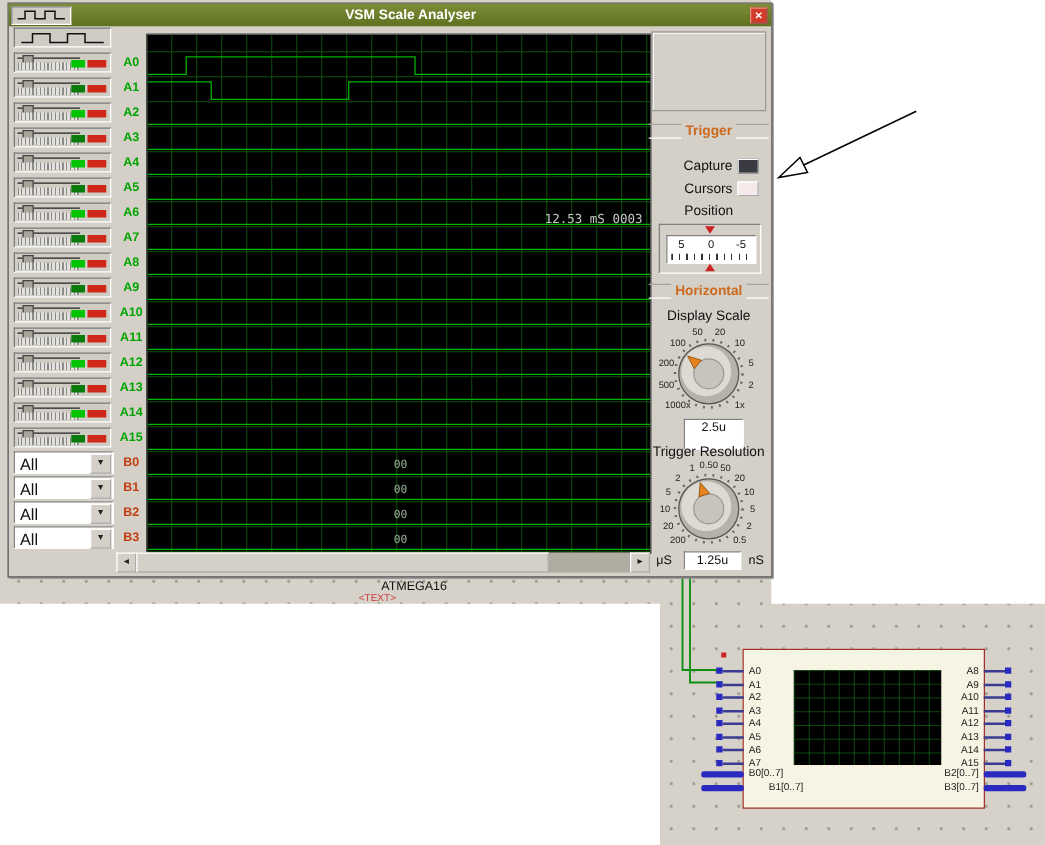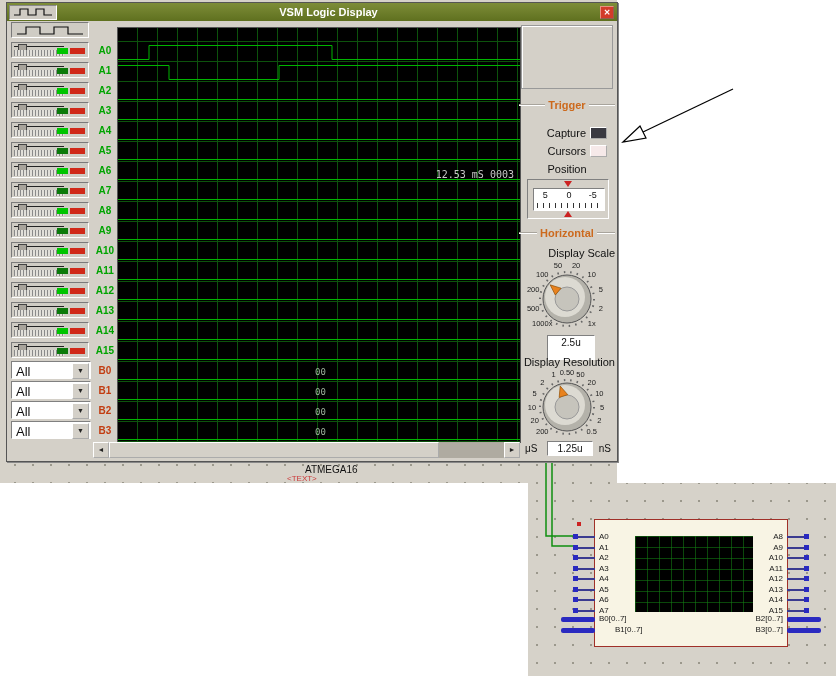--- a/index.html
+++ b/index.html
@@ -75,40 +75,40 @@
     background-size:20px 20px;background-position:19px 0,0 13px;}
   .display svg{position:absolute;left:0;top:0;}
   .trace{stroke:#00b400;stroke-width:1;fill:none;}
   .bus-val{font:9px "DejaVu Sans Mono",monospace;fill:#9ab09a;}
   .readout{font:10px "DejaVu Sans Mono",monospace;fill:#c8c8c8;}
 
   
   .right-panel{position:absolute;left:512px;top:0;width:96px;height:440px;}
   .panel-box{position:absolute;left:2px;top:4px;width:90px;height:62px;
     border:1px solid #999;box-shadow:inset 1px 1px 0 #fff;}
-  .section-header{position:absolute;left:0;width:96px;display:flex;align-items:center;gap:3px;
+  .section-header{position:absolute;left:0;width:96px;display:flex;gap:3px;
     color:#cc6a1e;font-size:11px;font-weight:bold;}
   .section-header::before,.section-header::after{content:"";flex:1;border-top:1px solid #a8a49c;border-bottom:1px solid #fff;}
   .btn-row{position:absolute;left:0;width:88px;display:flex;justify-content:flex-end;align-items:center;gap:4px;}
   .btn-label{font-size:11px;color:#111;}
   .mini-btn{width:17px;height:12px;border:1px outset #fff;padding:0;}
   .mini-btn.dark{background:#3a3a42;}
   .mini-btn.light{background:#f6e9e9;}
   .pos-label{position:absolute;left:0;top:142px;width:96px;text-align:center;font-size:11px;color:#111;}
   .pos-slider{position:absolute;left:8px;top:158px;width:82px;height:40px;background:#d4d0c8;
     border:1px solid;border-color:#808080 #fff #fff #808080;box-sizing:border-box;}
   .pos-scale{position:absolute;left:5px;top:8px;width:70px;height:21px;background:#fff;
     border:1px solid;border-color:#808080 #fff #fff #808080;}
   .pos-scale::after{content:"";position:absolute;left:3px;right:3px;bottom:2px;height:5px;
     background:repeating-linear-gradient(90deg,#333 0 1px,transparent 1px 6px);}
   .pos-num{position:absolute;top:1px;transform:translateX(-50%);font-size:9px;color:#111;}
   .tri{position:absolute;left:50%;width:0;height:0;margin-left:-4px;border-left:4px solid transparent;border-right:4px solid transparent;}
   .tri.down{top:1px;border-top:6px solid #cc2222;}
   .tri.up{bottom:1px;border-bottom:6px solid #cc2222;}
-  .dial-title{position:absolute;left:0;width:96px;text-align:right;font-size:11px;color:#111;}
+  .dial-title{position:absolute;left:0;width:96px;text-align:center;font-size:11px;color:#111;}
   .knob-widget{position:absolute;left:2px;width:92px;height:76px;}
   .knob-label{font:7.5px "Liberation Sans",sans-serif;fill:#222;}
   .value-box{position:absolute;background:#fff;border:1px solid;border-color:#808080 #fff #fff #808080;
     font-size:10px;color:#111;text-align:center;line-height:14px;box-sizing:border-box;}
   .unit{position:absolute;font-size:10px;color:#111;}
 
   
   .scrollbar{position:absolute;left:86px;top:421px;width:427px;height:16px;display:flex;}
   .sb-btn{width:16px;height:16px;background:#d4d0c8;border:1px outset #fff;padding:0;
     font-size:7px;color:#222;line-height:12px;text-align:center;}
@@ -197,21 +197,21 @@
       <div class="bus-bar" style="right: -34px; top: 108px;"></div>
     </div>
 
   <div class="window">
     <div class="titlebar">
       <span class="title-icon-box">
         <svg width="40" height="10" viewBox="0 0 40 10">
             <polyline points="1,8 7,8 7,2 15,2 15,8 23,8 23,2 31,2 31,8 39,8" fill="none" stroke="#111" stroke-width="1.2"></polyline>
           </svg>
       </span>
-      <span class="title-text">VSM Logic Display</span>
+      <span class="title-text">VSM Scale Analyser</span>
       <button class="close-btn"><span>✕</span></button>
     </div>
     <div class="win-body">
 
       <div id="trigger-widgets">
           <div class="slider-widget pulse">
             <svg width="72" height="13" viewBox="0 0 72 13">
               <polyline points="3,10 12,10 12,3 26,3 26,10 40,10 40,3 54,3 54,10 69,10" fill="none" stroke="#111" stroke-width="1.2"></polyline>
             </svg>
           </div>
@@ -443,21 +443,21 @@
               <text x="21.25126265847084" y="15.751262658470836" text-anchor="middle" class="knob-label">100</text>
               <text x="36.94133342141177" y="6.6925960798826125" text-anchor="middle" class="knob-label">50</text>
               <text x="55.05866657858823" y="6.6925960798826125" text-anchor="middle" class="knob-label">20</text>
               <text x="70.74873734152916" y="15.75126265847084" text-anchor="middle" class="knob-label">10</text>
               <text x="79.8074039201174" y="31.441333421411773" text-anchor="middle" class="knob-label">5</text>
               <text x="79.8074039201174" y="49.55866657858823" text-anchor="middle" class="knob-label">2</text>
               <text x="70.74873734152916" y="65.24873734152916" text-anchor="middle" class="knob-label">1x</text>
             </svg></div>
         <div class="value-box" style="left:28px;top:314px;width:48px;height:25px">2.5u</div>
 
-        <div class="dial-title" style="top:335px">Display Resolution</div>
+        <div class="dial-title" style="top:335px">Trigger Resolution</div>
         <div class="knob-widget" id="knob2" style="top:348px"><svg width="92" height="76">
               <circle cx="46" cy="38" r="27" fill="none" stroke="#666" stroke-width="2" stroke-dasharray="1.5,5"></circle>
               <circle cx="46" cy="38" r="24" fill="#b4b2aa" stroke="#555"></circle>
               <circle cx="44" cy="36" r="20" fill="#dcdad2"></circle>
               <circle cx="46" cy="38" r="12" fill="#c6c4bc" stroke="#999"></circle>
               <polygon points="46,16 41.5,26.5 50.5,26.5" fill="#e8821e" stroke="#8a4a00" stroke-width="0.6" transform="rotate(-18 46 38)"></polygon>
               <text x="21.251262658470832" y="65.24873734152916" text-anchor="middle" class="knob-label">200</text>
               <text x="13.664216362104959" y="53.89392013277812" text-anchor="middle" class="knob-label">20</text>
               <text x="11" y="40.49999999999999" text-anchor="middle" class="knob-label">10</text>
               <text x="13.664216362104966" y="27.106079867221855" text-anchor="middle" class="knob-label">5</text>

